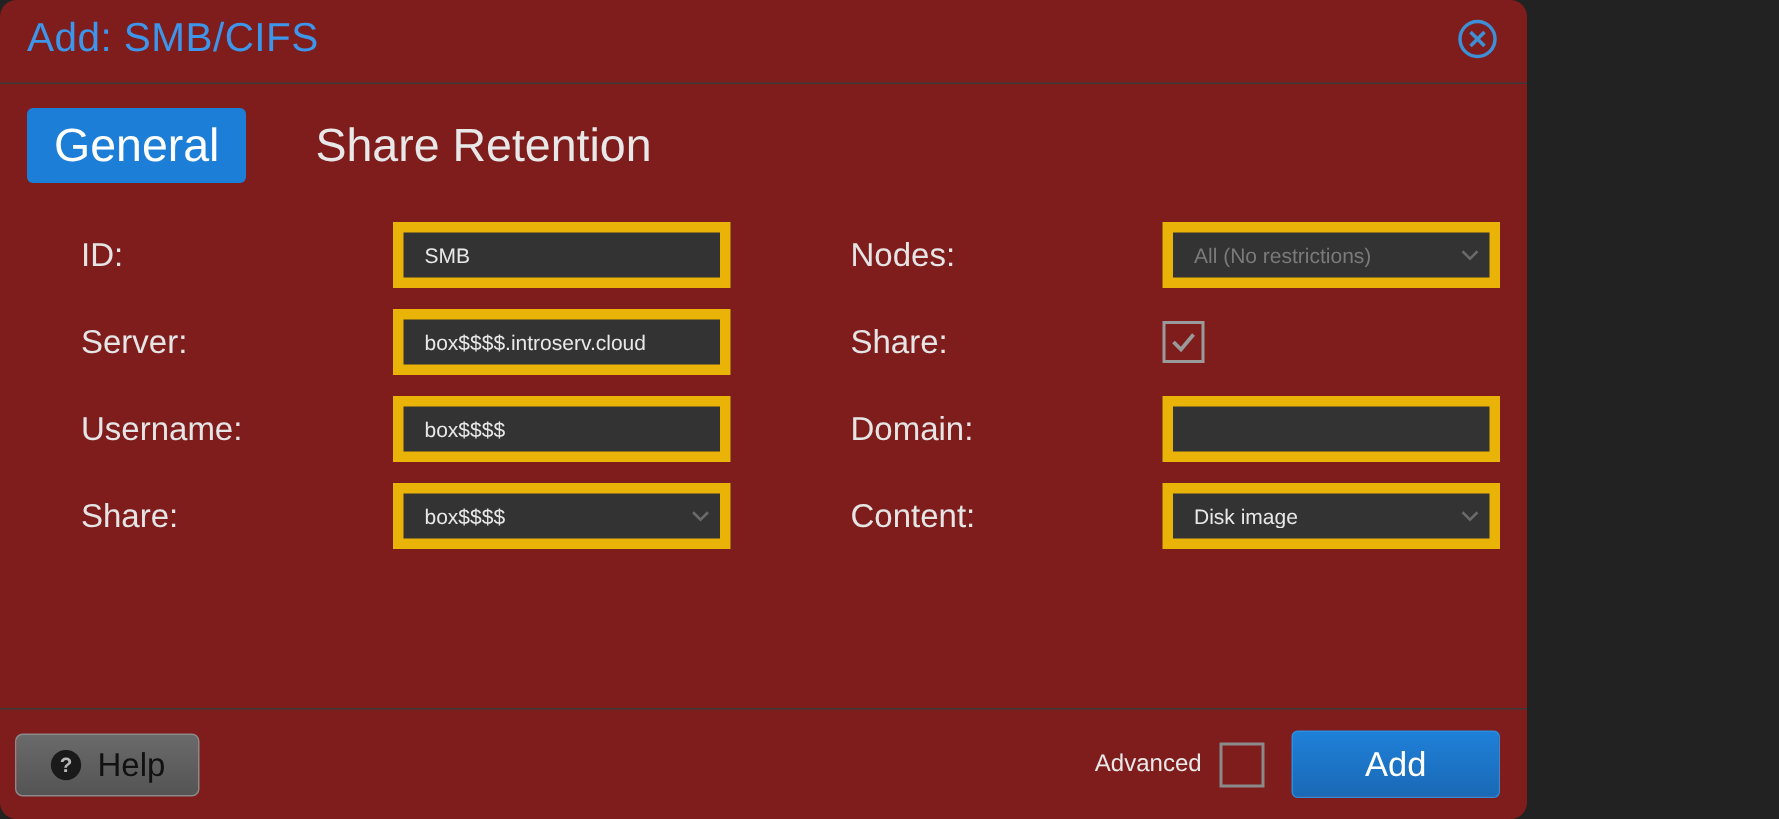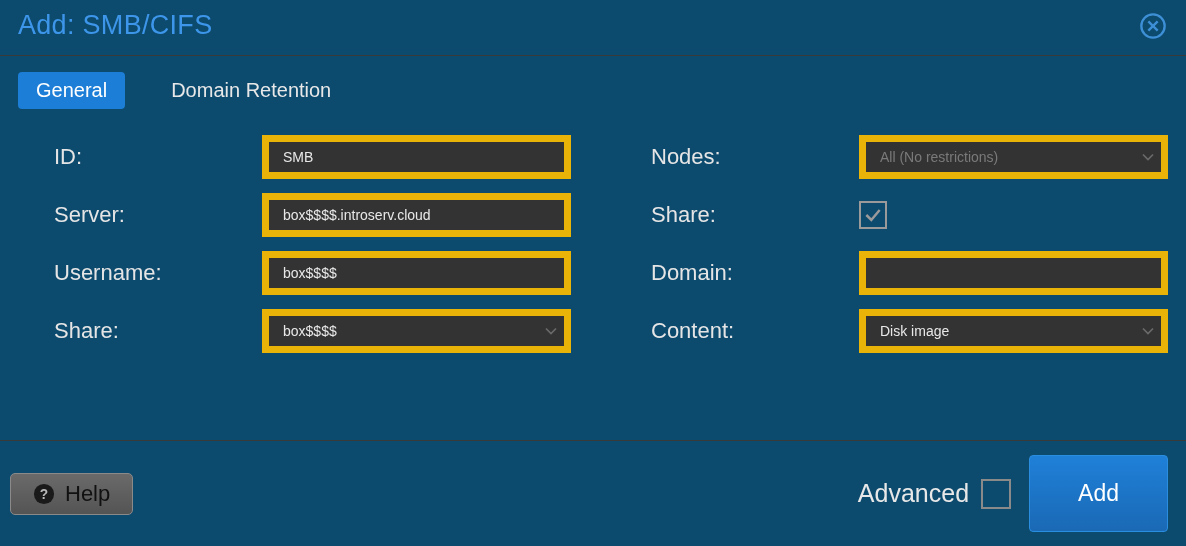--- a/index.html
+++ b/index.html
@@ -4,25 +4,26 @@
 <style>
   * { box-sizing: border-box; margin: 0; padding: 0; }
   html, body { width: 1186px; height: 546px; overflow: hidden; }
   body {
     background: #222;
     font-family: "Helvetica Neue", Arial, sans-serif;
     color: #e8e8e8;
     font-weight: 300;
   }
   .dialog {
-    width: 1186px;
+    width: 1018px;
     height: 546px;
-    background: #0c4a6e;
+    background: #7f1d1d;
     display: flex;
     flex-direction: column;
+    border-radius: 11px;
   }
   .titlebar {
     display: flex;
     align-items: center;
     justify-content: space-between;
     padding: 10px 18px 14px 18px;
     border-bottom: 1px solid #3a3a3a;
   }
   .titlebar .title {
     color: #3d96ea;
@@ -38,21 +39,21 @@
   }
   .close-btn svg { width: 28px; height: 28px; }
 
   .tabstrip {
     display: flex;
     gap: 28px;
     padding: 16px 18px 18px 18px;
     align-items: center;
   }
   .tab {
-    font-size: 20px;
+    font-size: 31px;
     font-weight: 300;
     color: #e8e8e8;
     padding: 7px 18px;
     border-radius: 4px;
     cursor: pointer;
   }
   .tab.active {
     background: #1c7ed6;
     color: #fff;
   }
@@ -151,32 +152,32 @@
   .help-btn svg { width: 22px; height: 22px; fill: #1a1a1a; }
   .footer-right {
     display: flex;
     align-items: center;
     gap: 18px;
   }
   .adv-wrap {
     display: flex;
     align-items: center;
     gap: 12px;
-    font-size: 25px;
+    font-size: 16px;
     font-weight: 300;
   }
   .adv-wrap .checkbox { width: 30px; height: 30px; border-color:#8a8a8a; }
   .add-btn {
     background: #1c72c4;
     background: linear-gradient(#1f80d8,#1a69b5);
     border: 1px solid #2a8de0;
     color: #fff;
     font-size: 23px;
     font-weight: 300;
-    padding: 24px 48px;
+    padding: 8px 48px;
     border-radius: 4px;
     cursor: pointer;
   }
   .pw-dots {
     letter-spacing: 2px;
   }
 </style>
 </head>
 <body>
 
@@ -188,21 +189,21 @@
       <svg viewBox="0 0 24 24" fill="none" stroke="currentColor" stroke-width="2">
         <circle cx="12" cy="12" r="10"></circle>
         <line x1="8" y1="8" x2="16" y2="16"></line>
         <line x1="16" y1="8" x2="8" y2="16"></line>
       </svg>
     </div>
   </div>
 
   <div class="tabstrip">
     <div class="tab active">General</div>
-    <div class="tab">Domain Retention</div>
+    <div class="tab">Share Retention</div>
   </div>
 
   <div class="form-area">
     <div class="col">
 
       <div class="row">
         <div class="lbl">ID:</div>
         <div class="fld">
           <input class="text-input" type="text" value="SMB" style="">
         </div>

